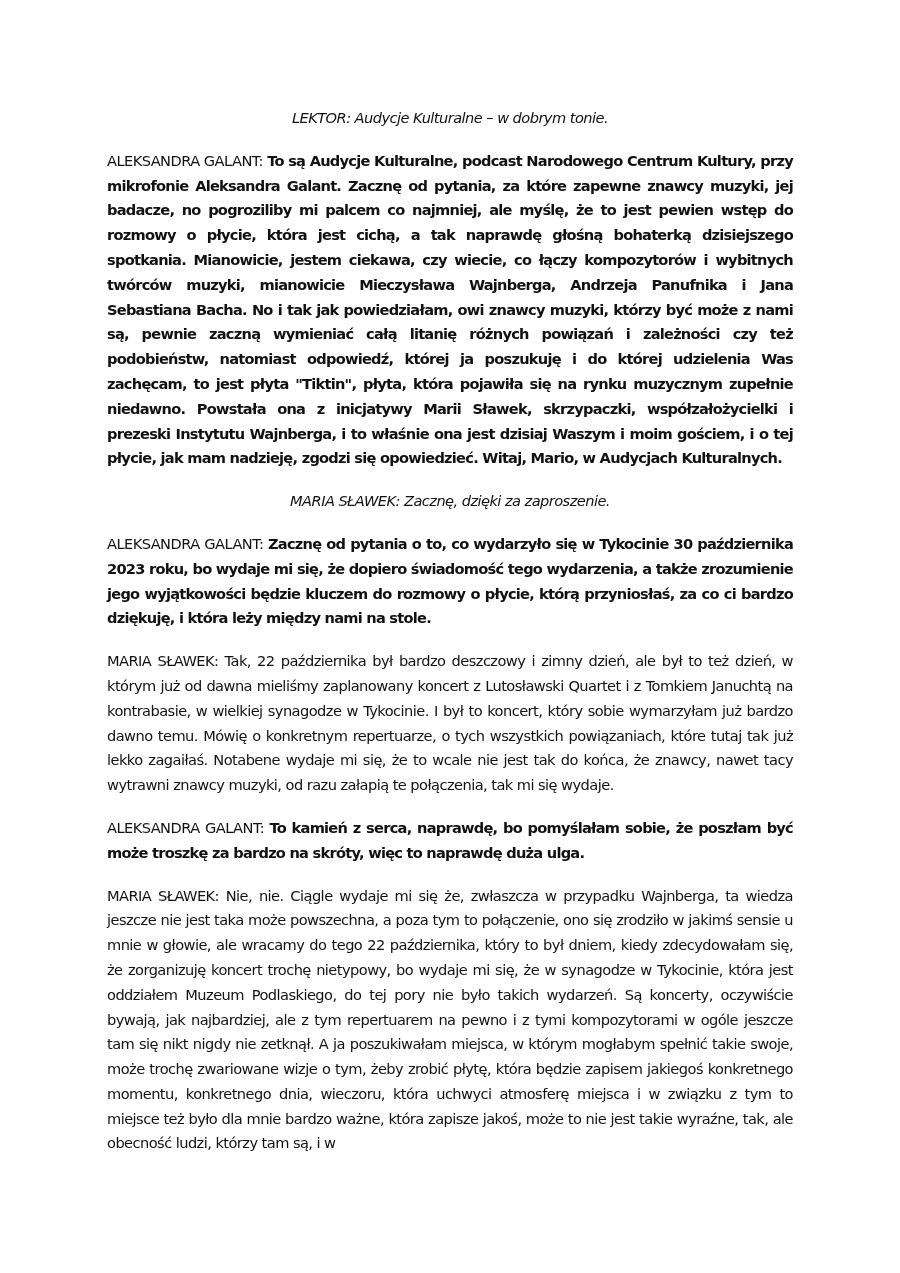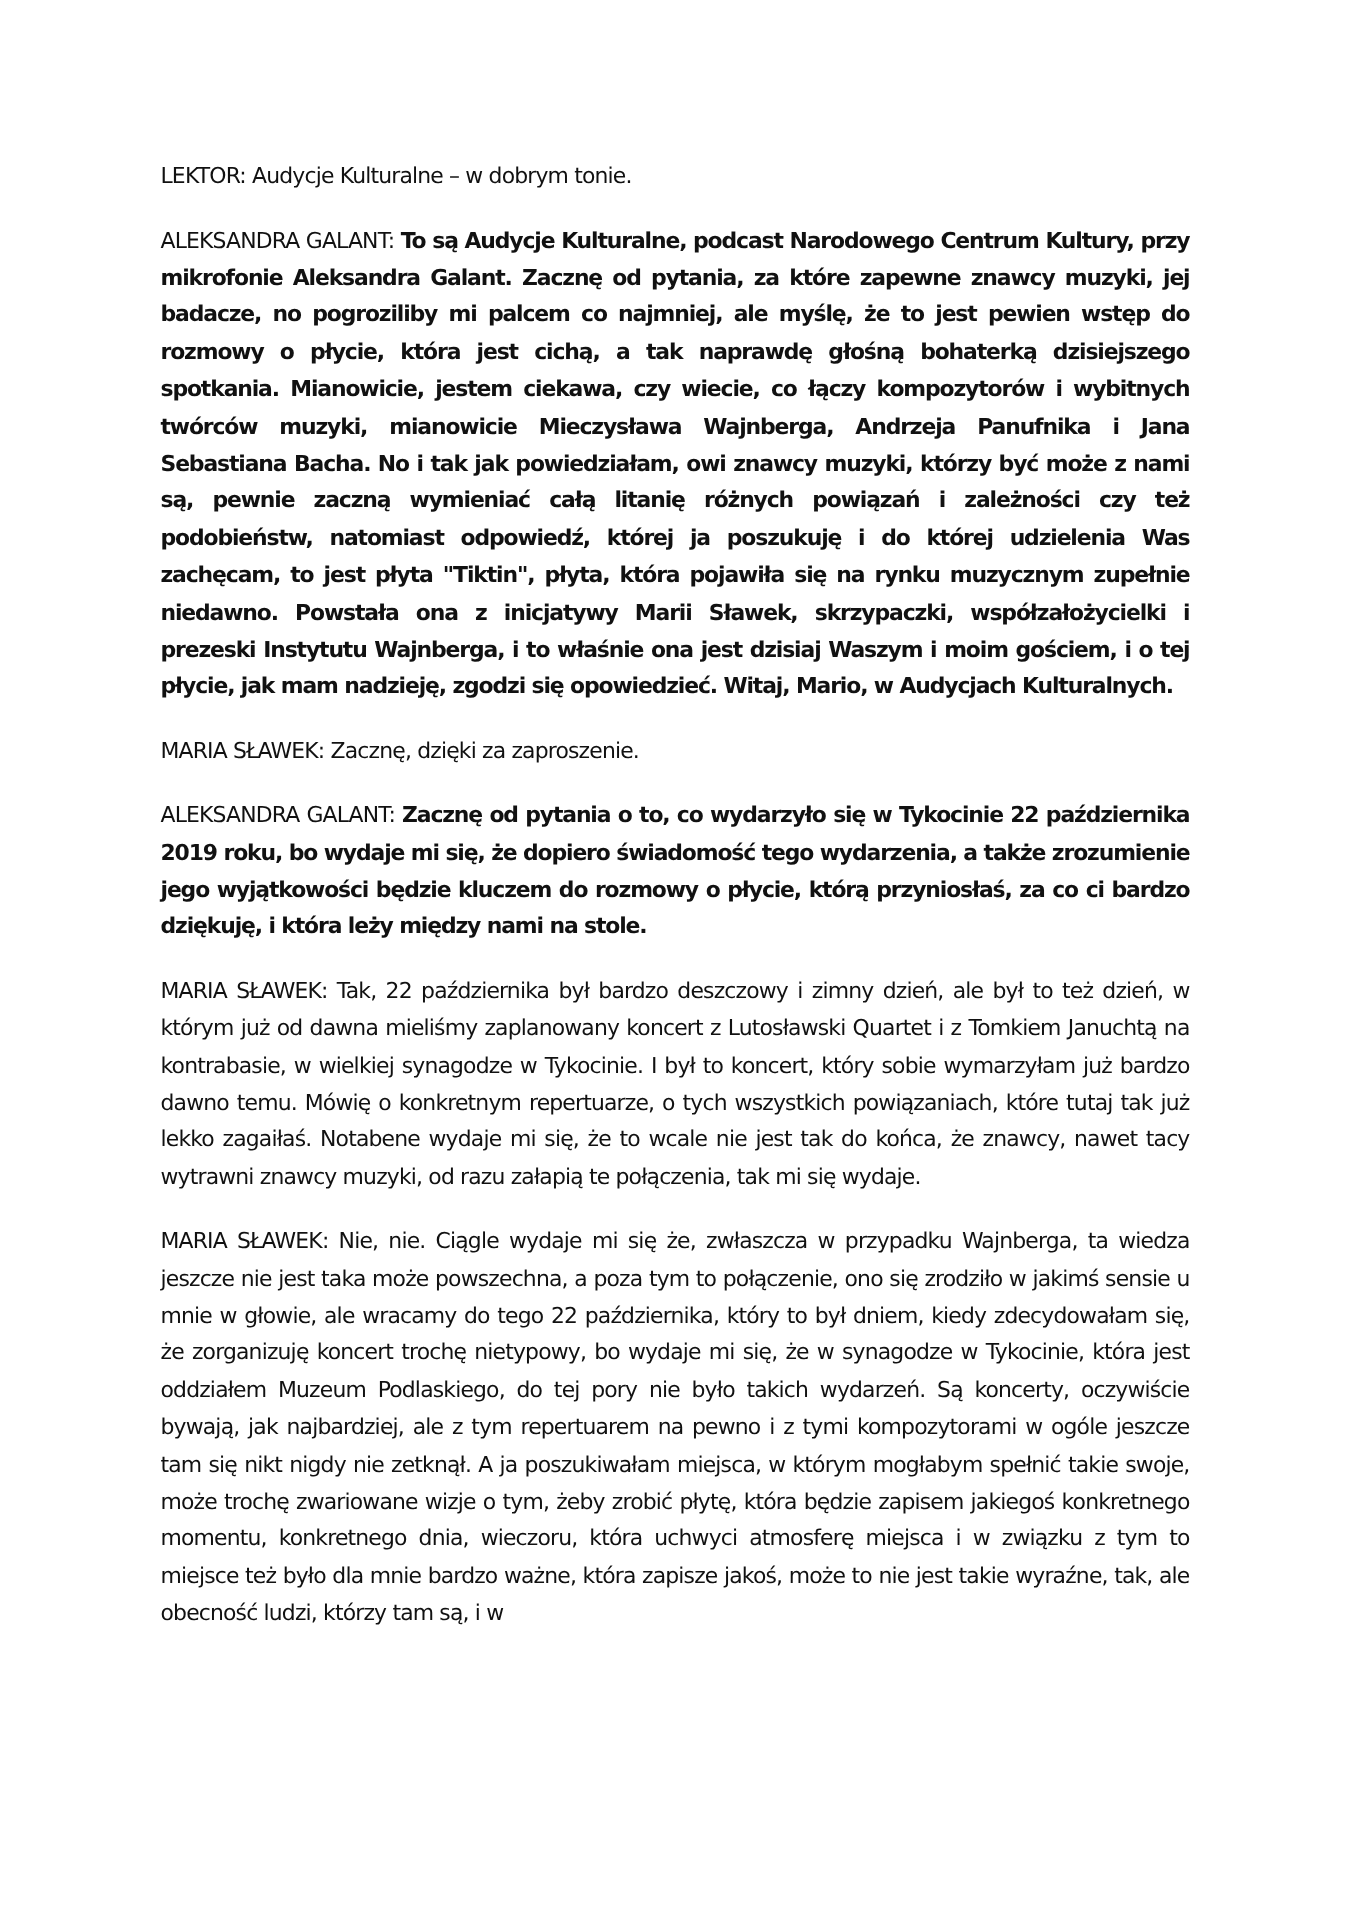--- a/index.html
+++ b/index.html
@@ -1,19 +1,19 @@
 <!DOCTYPE html>
 <html><head>
 <meta charset="utf-8">
 <style>
   html, body { margin:0; padding:0; background:#ffffff; }
   body { width:900px; height:1273px; position:relative; overflow:hidden; }
   .page { position:absolute; left:107px; top:106px; width:686px; color:#111; font-family:"DejaVu Sans", sans-serif; font-size:14.6px; line-height:24.8px; letter-spacing:-0.55px; }
   .para { margin:0 0 18px 0; text-align:justify; }
-  .para.last-short { text-align:left; }
+  .para.last-short { text-align:center;font-style:italic; }
   .speaker { font-weight:normal; }
   .speech.bold { font-weight:bold; letter-spacing:-0.75px; }
   .speech.normal { font-weight:normal; }
 </style>
 </head>
 <body>
 
 <div class="page">
   <p class="para last-short">
     <span class="speaker">LEKTOR:</span>
@@ -22,23 +22,27 @@
   <p class="para">
     <span class="speaker">ALEKSANDRA GALANT:</span>
     <span class="speech bold">To są Audycje Kulturalne, podcast Narodowego Centrum Kultury, przy mikrofonie Aleksandra Galant. Zacznę od pytania, za które zapewne znawcy muzyki, jej badacze, no pogroziliby mi palcem co najmniej, ale myślę, że to jest pewien wstęp do rozmowy o płycie, która jest cichą, a tak naprawdę głośną bohaterką dzisiejszego spotkania. Mianowicie, jestem ciekawa, czy wiecie, co łączy kompozytorów i wybitnych twórców muzyki, mianowicie Mieczysława Wajnberga, Andrzeja Panufnika i Jana Sebastiana Bacha. No i tak jak powiedziałam, owi znawcy muzyki, którzy być może z nami są, pewnie zaczną wymieniać całą litanię różnych powiązań i zależności czy też podobieństw, natomiast odpowiedź, której ja poszukuję i do której udzielenia Was zachęcam, to jest płyta "Tiktin", płyta, która pojawiła się na rynku muzycznym zupełnie niedawno. Powstała ona z inicjatywy Marii Sławek, skrzypaczki, współzałożycielki i prezeski Instytutu Wajnberga, i to właśnie ona jest dzisiaj Waszym i moim gościem, i o tej płycie, jak mam nadzieję, zgodzi się opowiedzieć. Witaj, Mario, w Audycjach Kulturalnych.</span>
   </p>
   <p class="para last-short">
     <span class="speaker">MARIA SŁAWEK:</span>
     <span class="speech normal">Zacznę, dzięki za zaproszenie.</span>
   </p>
   <p class="para">
     <span class="speaker">ALEKSANDRA GALANT:</span>
-    <span class="speech bold">Zacznę od pytania o to, co wydarzyło się w Tykocinie 22 października 2019 roku, bo wydaje mi się, że dopiero świadomość tego wydarzenia, a także zrozumienie jego wyjątkowości będzie kluczem do rozmowy o płycie, którą przyniosłaś, za co ci bardzo dziękuję, i która leży między nami na stole.</span>
+    <span class="speech bold">Zacznę od pytania o to, co wydarzyło się w Tykocinie 30 października 2023 roku, bo wydaje mi się, że dopiero świadomość tego wydarzenia, a także zrozumienie jego wyjątkowości będzie kluczem do rozmowy o płycie, którą przyniosłaś, za co ci bardzo dziękuję, i która leży między nami na stole.</span>
   </p>
   <p class="para">
     <span class="speaker">MARIA SŁAWEK:</span>
     <span class="speech normal">Tak, 22 października był bardzo deszczowy i zimny dzień, ale był to też dzień, w którym już od dawna mieliśmy zaplanowany koncert z Lutosławski Quartet i z Tomkiem Januchtą na kontrabasie, w wielkiej synagodze w Tykocinie. I był to koncert, który sobie wymarzyłam już bardzo dawno temu. Mówię o konkretnym repertuarze, o tych wszystkich powiązaniach, które tutaj tak już lekko zagaiłaś. Notabene wydaje mi się, że to wcale nie jest tak do końca, że znawcy, nawet tacy wytrawni znawcy muzyki, od razu załapią te połączenia, tak mi się wydaje.</span>
+  </p>
+  <p class="para">
+    <span class="speaker">ALEKSANDRA GALANT:</span>
+    <span class="speech bold">To kamień z serca, naprawdę, bo pomyślałam sobie, że poszłam być może troszkę za bardzo na skróty, więc to naprawdę duża ulga.</span>
   </p>
   <p class="para">
     <span class="speaker">MARIA SŁAWEK:</span>
     <span class="speech normal">Nie, nie. Ciągle wydaje mi się że, zwłaszcza w przypadku Wajnberga, ta wiedza jeszcze nie jest taka może powszechna, a poza tym to połączenie, ono się zrodziło w jakimś sensie u mnie w głowie, ale wracamy do tego 22 października, który to był dniem, kiedy zdecydowałam się, że zorganizuję koncert trochę nietypowy, bo wydaje mi się, że w synagodze w Tykocinie, która jest oddziałem Muzeum Podlaskiego, do tej pory nie było takich wydarzeń. Są koncerty, oczywiście bywają, jak najbardziej, ale z tym repertuarem na pewno i z tymi kompozytorami w ogóle jeszcze tam się nikt nigdy nie zetknął. A ja poszukiwałam miejsca, w którym mogłabym spełnić takie swoje, może trochę zwariowane wizje o tym, żeby zrobić płytę, która będzie zapisem jakiegoś konkretnego momentu, konkretnego dnia, wieczoru, która uchwyci atmosferę miejsca i w związku z tym to miejsce też było dla mnie bardzo ważne, która zapisze jakoś, może to nie jest takie wyraźne, tak, ale obecność ludzi, którzy tam są, i w</span>
   </p>
 </div>
 
 </body></html>

